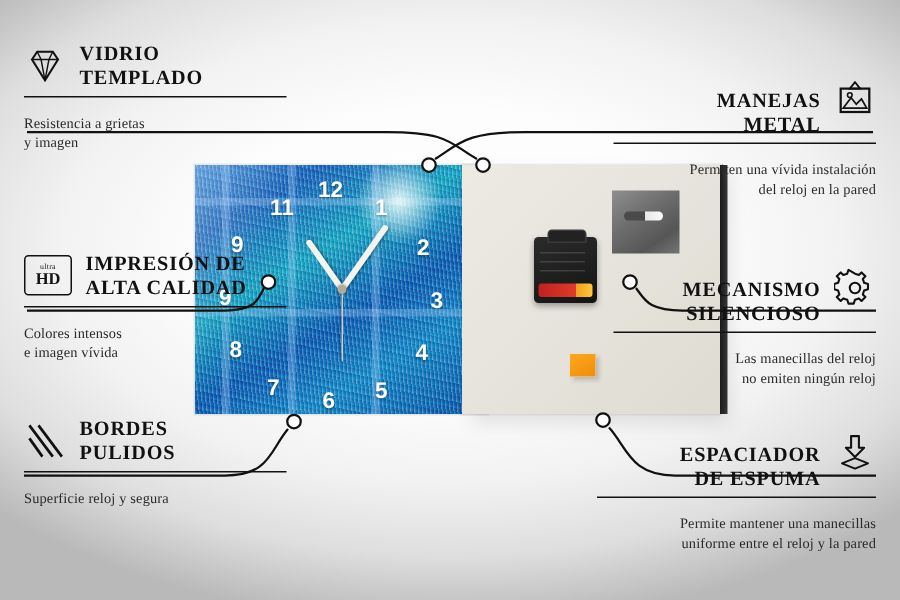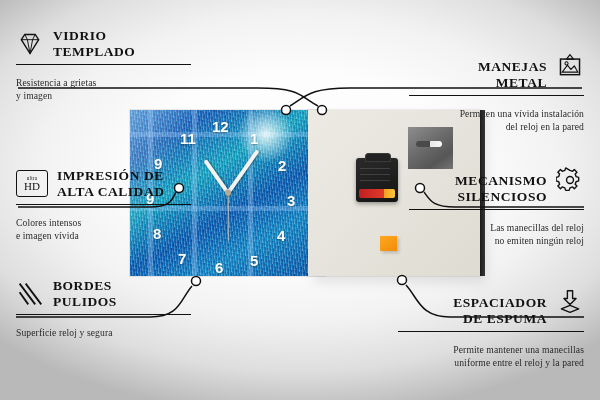--- a/index.html
+++ b/index.html
@@ -93,21 +93,21 @@
   }
   .callout.right .sub{text-align:right;}
   .ico{width:28px;height:26px;flex:0 0 auto;color:#111;}
   .ico svg{display:block;width:100%;height:100%;}
   .hdbadge{
     width:30px;height:25px;border:1.6px solid #111;border-radius:3px;
     display:flex;flex-direction:column;align-items:center;justify-content:center;
     font-family:"Liberation Serif",serif;color:#111;flex:0 0 auto;
   }
   .hdbadge .u{font-size:5.2px;letter-spacing:.2px;line-height:1;}
-  .hdbadge .h{font-size:11px;font-weight:400;line-height:1.05;}
+  .hdbadge .h{font-size:11px;font-weight:700;line-height:1.05;}
 
   
   #links{position:absolute;left:0;top:0;width:600px;height:400px;pointer-events:none;}
   #links path{fill:none;stroke:#111;stroke-width:1.5;}
   #links circle{fill:#ffffff;stroke:#111;stroke-width:1.5;}
 </style>
 </head>
 <body>
 
 <div id="stage">
@@ -248,21 +248,21 @@
           </svg>
       </span>
     </div>
     <div class="rule"></div>
     <div class="sub">
       <span>Permiten una vívida instalación</span><br>
       <span>del reloj en la pared</span>
     </div>
   </div>
 
-  <div class="callout right" style="left:409px;top:156px;width:175px">
+  <div class="callout right" style="left:409px;top:168px;width:175px">
     <div class="head">
       <span class="ttl">
         <span>MECANISMO</span><br>
         <span>SILENCIOSO</span>
       </span>
       <span class="ico">
         <svg viewBox="0 0 32 30">
             <path d="M16 4 l3 1 2-2 3 3 -2 2 1 3 3 1 v4 l-3 1 -1 3 2 2 -3 3 -2-2 -3 1 -1 3 h-4 l-1-3 -3-1 -2 2 -3-3 2-2 -1-3 -3-1 v-4 l3-1 1-3 -2-2 3-3 2 2 3-1 1-3 z" fill="none" stroke="currentColor" stroke-width="1.6" stroke-linejoin="round"></path>
             <circle cx="16" cy="15" r="4" fill="none" stroke="currentColor" stroke-width="1.6"></circle>
           </svg>

